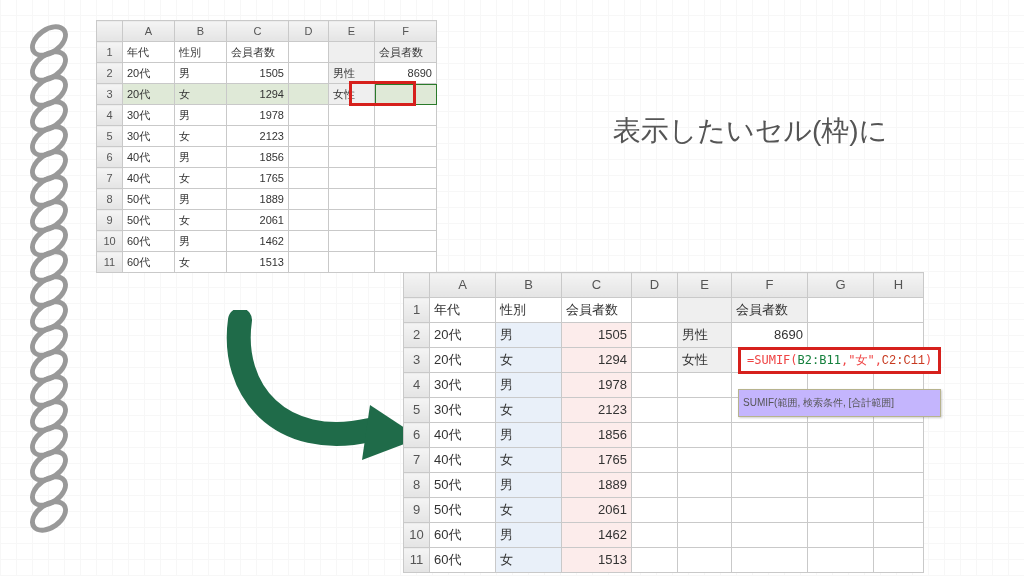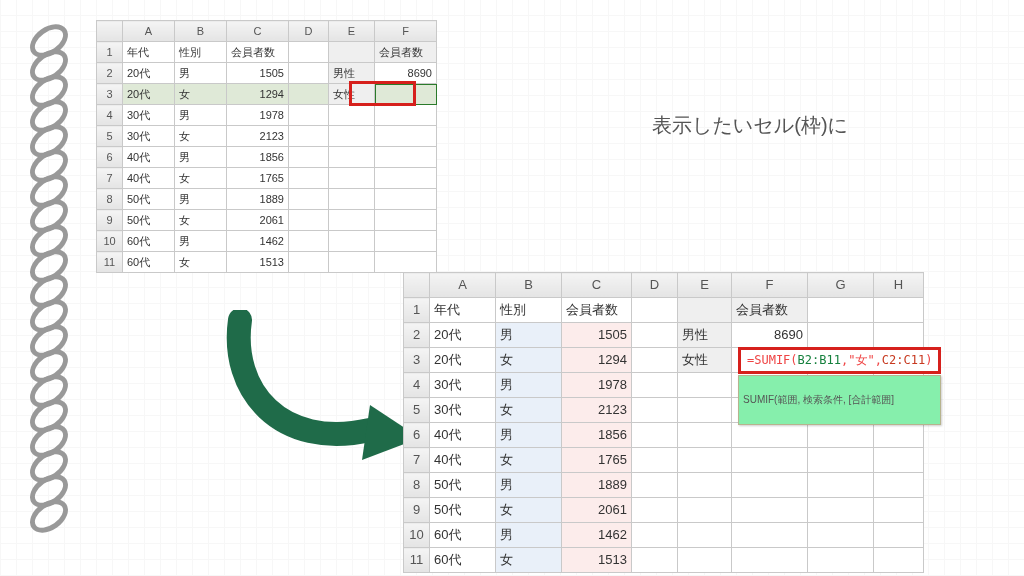--- a/index.html
+++ b/index.html
@@ -50,38 +50,38 @@
   .rng-red  { background:#fceceb; }
 
   
   .box-red { border:3px solid #d6201c; position:absolute; pointer-events:none; }
 
   
   .hdr-grey { background:#efefef; }
   .sel-row  { background:#dfe9d7; }
 
   
-  .caption { position:absolute; left:520px; top:110px; text-align:center; width:460px; font-size:20px; color:#555; line-height:1.5; }
+  .caption { position:absolute; left:520px; top:110px; text-align:center; width:460px; font-size:28px; color:#555; line-height:1.5; }
   .caption .red { color:#d6201c; }
 
   
   .arrow { position:absolute; left:220px; top:310px; width:200px; height:160px; }
 
   
   .formula-wrap { position:absolute; left:743px; top:314px; }
   .formula-cell {
     border:3px solid #d6201c; padding:2px 6px; font-size:12px;
     background:#fff; white-space:nowrap; font-family: "Consolas","Menlo",monospace;
   }
   .formula-cell .p-blue { color:#15803d; }
   .formula-cell .p-black{ color:#ef4444; }
-  .formula-cell .p-red  { color:#c7391f; }
+  .formula-cell .p-red  { color:#c7391f;font-family:Liberation Mono, monospace; }
   .hint {
-    margin-top:1px; background:#86efac; border:1px solid #b7b38e;
-    font-size:10px; padding:17px 4px; color:#555; white-space:nowrap;
+    margin-top:15px; background:#c4b5fd; border:1px solid #b7b38e;
+    font-size:10px; padding:6px 4px; color:#555; white-space:nowrap;
     box-shadow:1px 1px 2px rgba(0,0,0,.2);
   }
 
   
   .sel-outline { outline:1px solid #2a7a2a; outline-offset:-1px; }
 
   
   table.big th, table.big td { height:24px; line-height:24px; font-size:13px; }
   .Bcol { width:66px; }
   .BcolC{ width:70px; text-align:right; }

